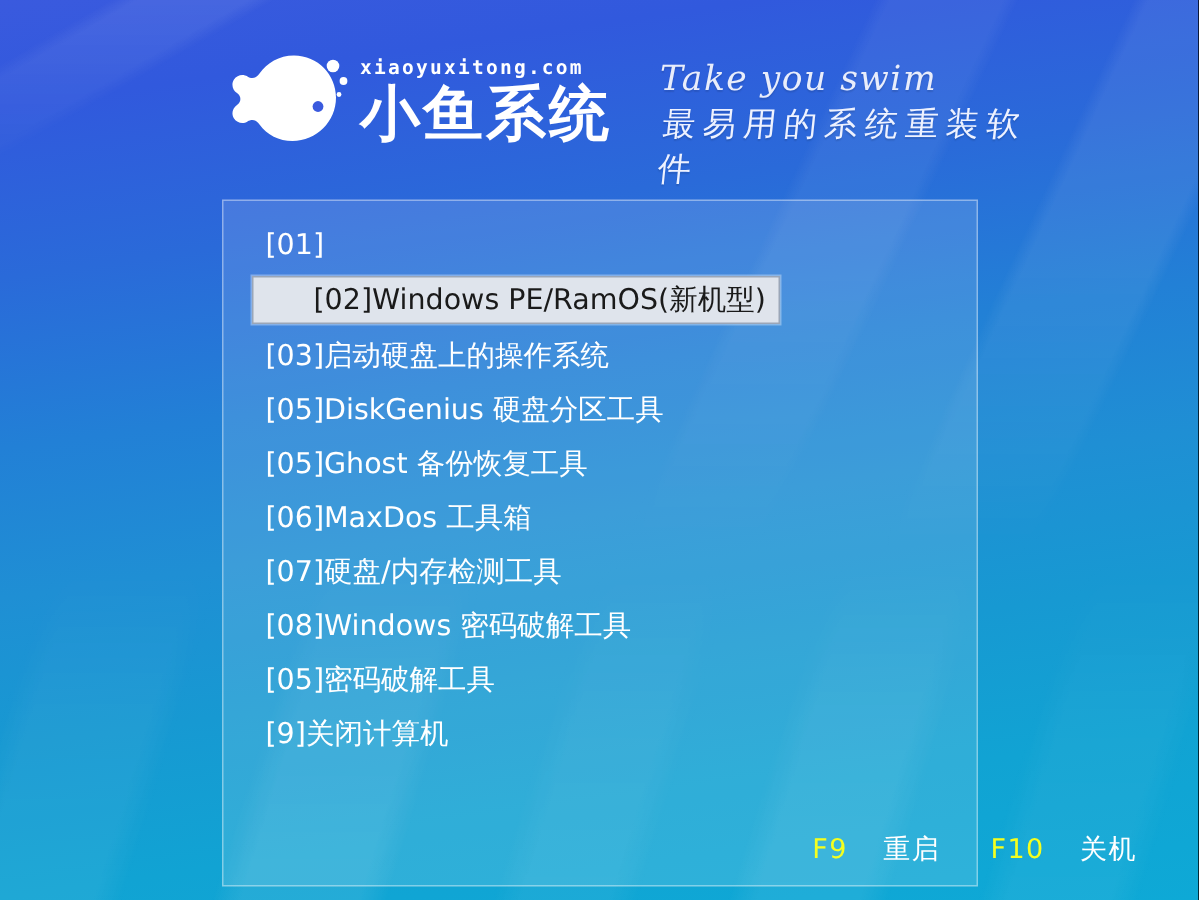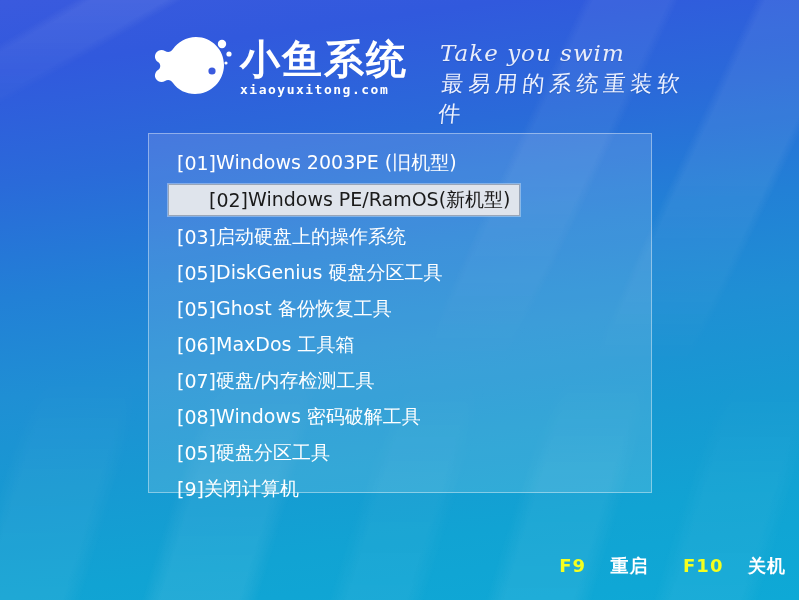--- a/index.html
+++ b/index.html
@@ -162,21 +162,21 @@
     transform: skewX(-6deg);
     text-shadow: 0 1px 1px rgba(0,0,0,0.12);
   }
 
   
   #menu-panel {
     position: absolute;
     left: 148px;
     top: 133px;
     width: 504px;
-    height: 360px;
+    height: 458px;
     background: rgba(255,255,255,0.13);
     border: 1px solid rgba(255,255,255,0.40);
     box-sizing: border-box;
   }
   #menu-list {
     position: absolute;
     left: 0;
     top: 14px;
     right: 0;
     padding: 0;
@@ -205,25 +205,25 @@
     border: 1px solid #9aa6b8;
     box-shadow: 0 0 0 1px rgba(255,255,255,0.35);
     margin-left: 19px;
     height: 32px;
     padding-left: 40px;
   }
 
   
   #hint {
     position: absolute;
-    right: 13px;
+    right: 41px;
     bottom: 22px;
     font-family: "DejaVu Sans", "Liberation Sans", sans-serif;
     font-size: 18px;
-    font-weight: bold;
+    font-weight: normal;
     color: #ffffff;
     letter-spacing: 1px;
     white-space: nowrap;
   }
   #hint .key {
     color: #f5ff1e;
   }
   #hint .gap {
     display: inline-block;
     width: 10px;
@@ -256,35 +256,34 @@
         C28 11 36 6 46 6 Z"></path>
 
       <circle cx="62" cy="40" r="3.6" fill="#3a5ade"></circle>
 
       <circle cx="72" cy="13" r="4.2" fill="#ffffff"></circle>
       <circle cx="79" cy="23" r="2.6" fill="#ffffff"></circle>
       <circle cx="76" cy="32" r="1.6" fill="#ffffff"></circle>
     </svg>
 
     <div id="logo-text">
+      <div id="brand-domain">xiaoyuxitong.com</div>
       <div id="brand-name">小鱼系统</div>
-      <div id="brand-domain">xiaoyuxitong.com</div>
     </div>
 
     <div id="slogan">
       <div id="slogan-en">Take you swim</div>
       <div id="slogan-cn">最易用的系统重装软件</div>
     </div>
   </div>
 
   <div id="menu-panel">
     <ul id="menu-list">
         <li class="menu-item">
           <span class="idx">[01]</span>
-          <span class="lbl">Windows 2003PE (旧机型)</span>
         </li>
         <li class="menu-item selected">
           <span class="idx">[02]</span>
           <span class="lbl">Windows PE/RamOS(新机型)</span>
         </li>
         <li class="menu-item">
           <span class="idx">[03]</span>
           <span class="lbl">启动硬盘上的操作系统</span>
         </li>
         <li class="menu-item">
@@ -302,21 +301,21 @@
         <li class="menu-item">
           <span class="idx">[07]</span>
           <span class="lbl">硬盘/内存检测工具</span>
         </li>
         <li class="menu-item">
           <span class="idx">[08]</span>
           <span class="lbl">Windows 密码破解工具</span>
         </li>
         <li class="menu-item">
           <span class="idx">[05]</span>
-          <span class="lbl">硬盘分区工具</span>
+          <span class="lbl">密码破解工具</span>
         </li>
         <li class="menu-item">
           <span class="idx">[9]</span>
           <span class="lbl">关闭计算机</span>
         </li>
       </ul>
   </div>
 
   <div id="hint">
     <span class="key">F9</span>

